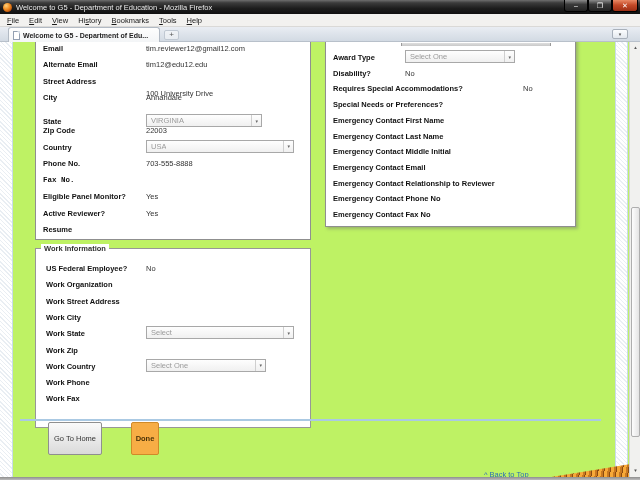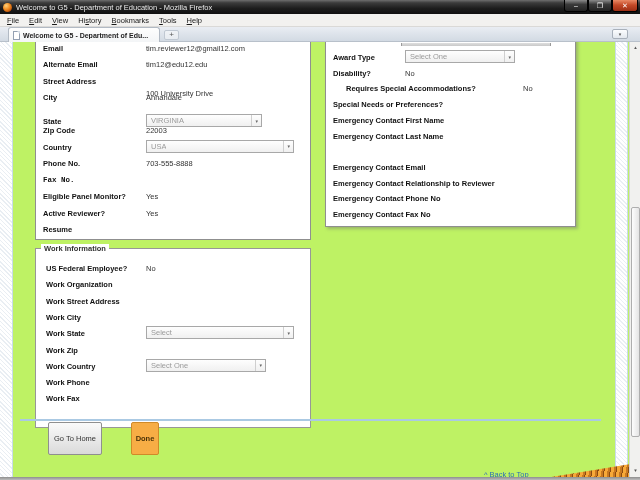--- a/index.html
+++ b/index.html
@@ -237,31 +237,34 @@
         <div class="fselect" style="left: 79px; width: 110px;">
           <span class="fselect-text">Select One</span>
           <span class="fselect-arrow">▾</span>
         </div>
       </div>
       <div class="frow" style="top: 29.7px;">
         <span class="flabel" style="left: 7px;">Disability?</span>
         <span class="fvalue" style="left: 79px;">No</span>
       </div>
       <div class="frow" style="top: 45.4px;">
-        <span class="flabel" style="left: 20px;">Requires Special Accommodations?</span>
+        <span class="flabel" style="left: 7px;">Requires Special Accommodations?</span>
         <span class="fvalue" style="left: 197px;">No</span>
       </div>
       <div class="frow" style="top: 61.1px;">
         <span class="flabel" style="left: 7px;">Special Needs or Preferences?</span>
       </div>
       <div class="frow" style="top: 76.8px;">
         <span class="flabel" style="left: 7px;">Emergency Contact First Name</span>
       </div>
       <div class="frow" style="top: 92.5px;">
         <span class="flabel" style="left: 7px;">Emergency Contact Last Name</span>
+      </div>
+      <div class="frow" style="top: 108.2px;">
+        <span class="flabel" style="left: 7px;">Emergency Contact Middle Initial</span>
       </div>
       <div class="frow" style="top: 123.9px;">
         <span class="flabel" style="left: 7px;">Emergency Contact Email</span>
       </div>
       <div class="frow" style="top: 139.6px;">
         <span class="flabel" style="left: 7px;">Emergency Contact Relationship to Reviewer</span>
       </div>
       <div class="frow" style="top: 155.3px;">
         <span class="flabel" style="left: 7px;">Emergency Contact Phone No</span>
       </div>

